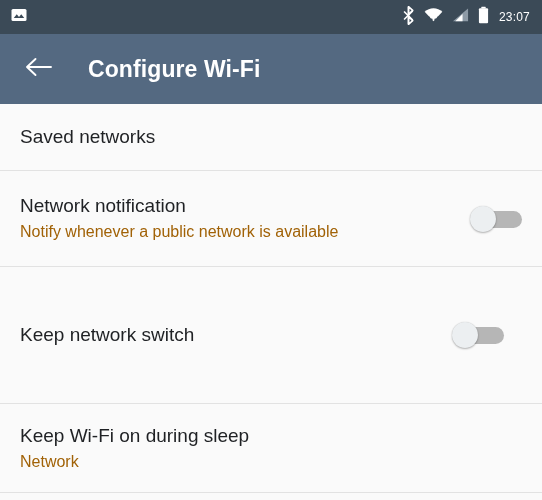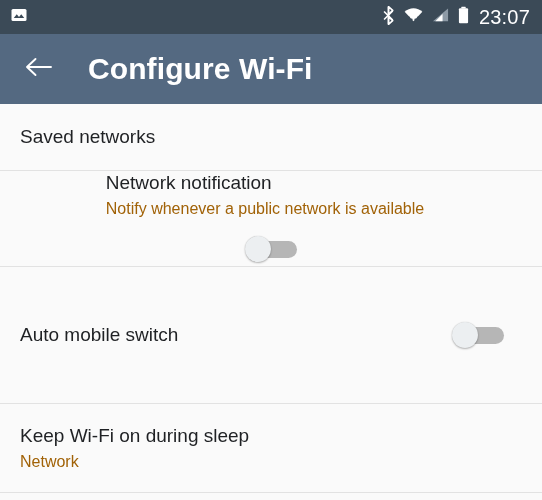--- a/index.html
+++ b/index.html
@@ -30,21 +30,21 @@
     gap: 8px;
   }
   .status-right {
     margin-left: auto;
     display: flex;
     align-items: center;
     gap: 9px;
   }
   .status-time {
     color: #ffffff;
-    font-size: 20px;
+    font-size: 12px;
     letter-spacing: 0.2px;
     line-height: 1;
     padding-left: 1px;
   }
   .sicon {
     display: block;
   }
 
   
   .app-bar {
@@ -58,21 +58,21 @@
   .back-btn {
     width: 34px;
     height: 34px;
     display: flex;
     align-items: center;
     justify-content: center;
     cursor: pointer;
   }
   .app-title {
     color: #ffffff;
-    font-size: 30px;
+    font-size: 23px;
     font-weight: bold;
     margin-left: 32px;
     letter-spacing: 0.1px;
     white-space: nowrap;
   }
 
   
   .content {
     background: #fafafa;
   }
@@ -102,21 +102,21 @@
   }
   .item-sub {
     color: #a16207;
     font-size: 16px;
     line-height: 22px;
     margin-top: 3px;
   }
 
   
   .item-saved   { height: 66px; }
-  .item-netnote { height: 95px; flex-direction: column; }
+  .item-netnote { height: 95px; }
   .item-auto    { height: 136px; align-items: center; }
   .item-keep    { height: 88px; }
 
   .item-auto .item-text { max-width: 420px; }
 
   
   .switch {
     flex: 0 0 auto;
     position: relative;
     width: 52px;
@@ -215,21 +215,21 @@
     </div>
     <div class="switch">
       <div class="switch-track"></div>
       <div class="switch-thumb"></div>
     </div>
   </div>
   <div class="divider"></div>
 
   <div class="list-item item-auto">
     <div class="item-text">
-      <div class="item-title">Auto mobile switch</div>
+      <div class="item-title">Keep network switch</div>
     </div>
     <div class="switch">
       <div class="switch-track"></div>
       <div class="switch-thumb"></div>
     </div>
   </div>
   <div class="divider"></div>
 
   <div class="list-item item-keep">
     <div class="item-text">

